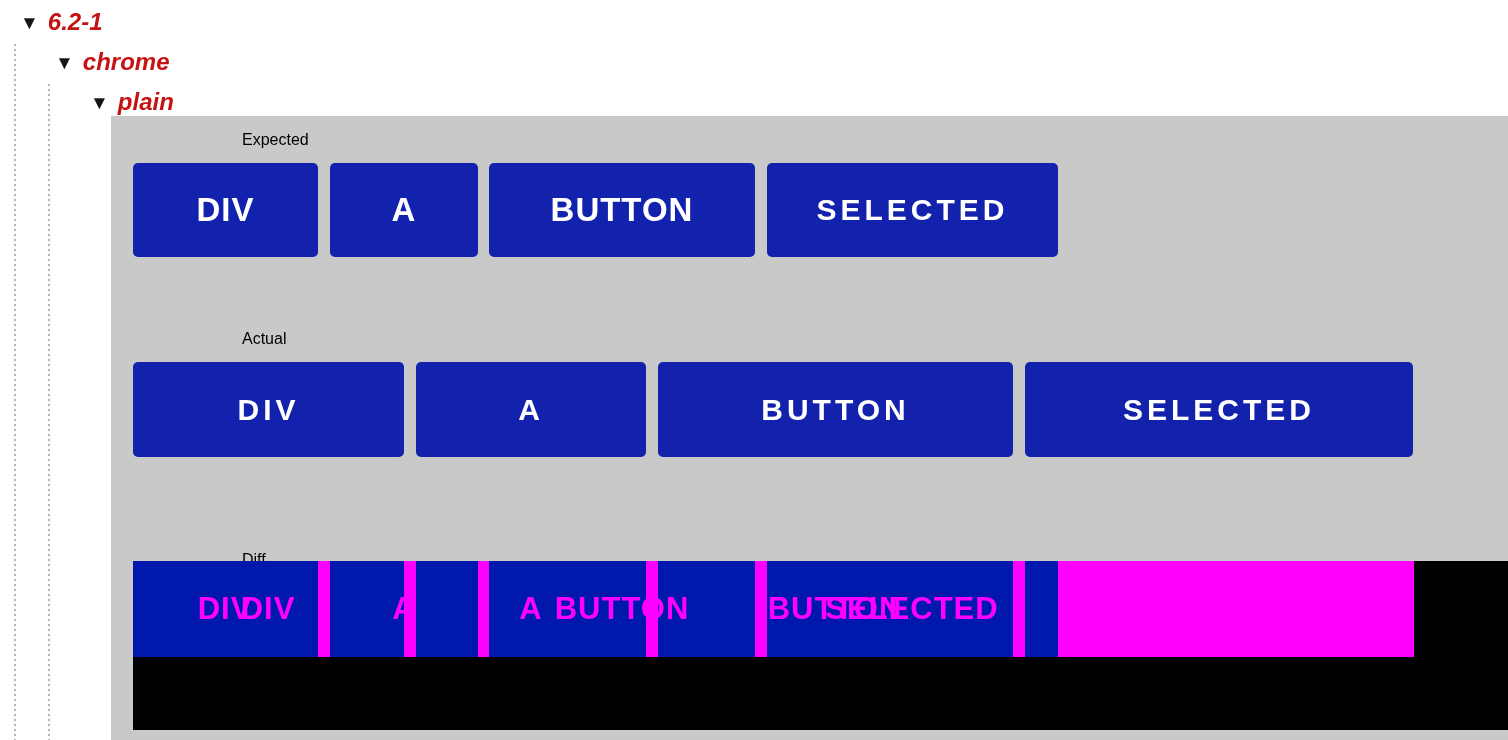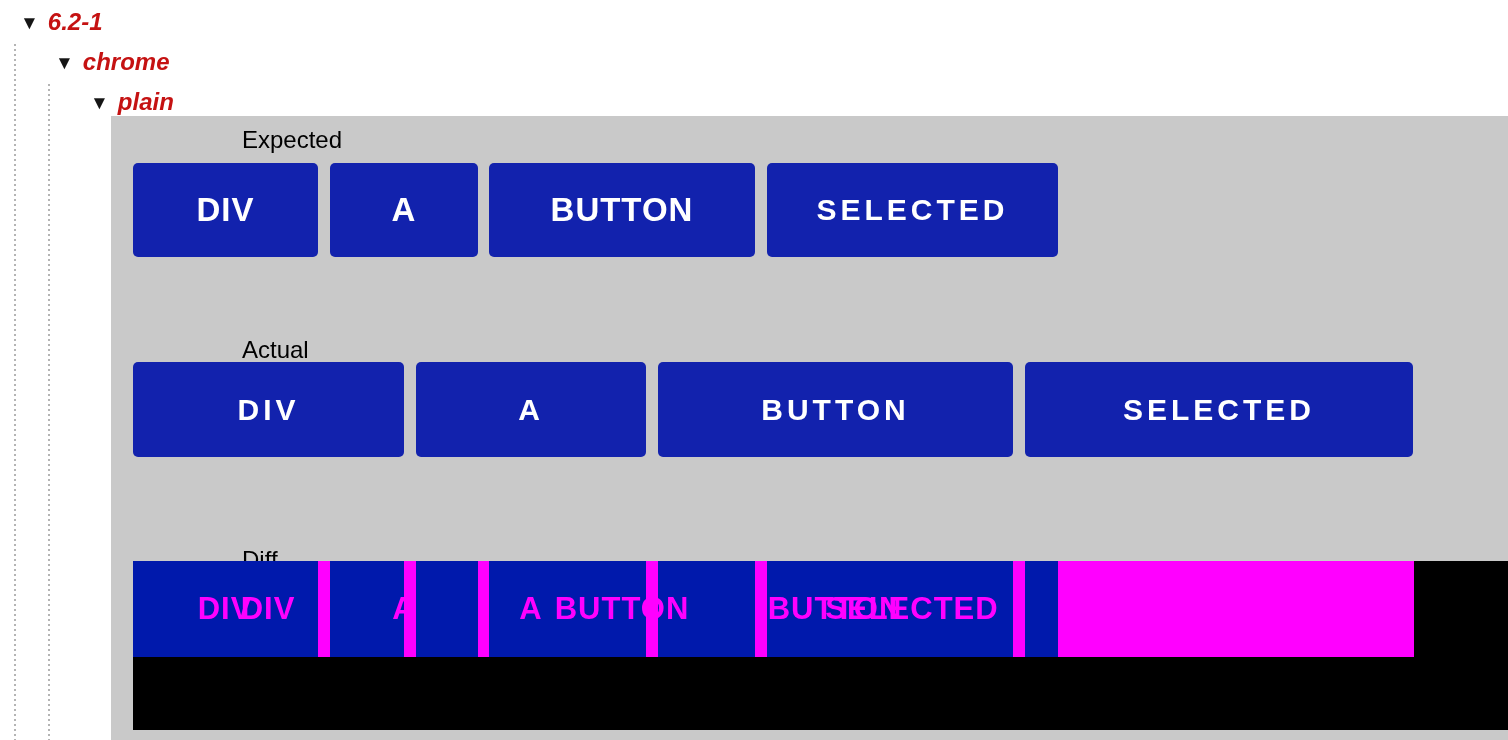--- a/index.html
+++ b/index.html
@@ -10,21 +10,21 @@
            background:repeating-linear-gradient(to bottom,#b4b4b4 0 2px,transparent 2px 5px); }
   .guide-1 { left:14px; top:44px; height:696px; }
   .guide-2 { left:48px; top:84px; height:656px; }
   .tree-node { position:absolute; display:flex; align-items:center; gap:9px; cursor:pointer; white-space:nowrap; }
   .tri { color:var(--expander-black,#151515); font-size:19px; line-height:1; }
   .tree-label { color:var(--tree-label-red,#c51212); font-weight:bold; font-size:24px;font-style:italic; }
 
   
   .panel { position:absolute; left:111px; top:116px; width:1397px; height:624px;
            background:var(--panel-bg,#c9c9c9); }
-  .section-label { position:absolute; left:131px; font-size:24px; color:#000; line-height:28px; }
+  .section-label { position:absolute; left:131px; font-size:16px; color:#000; line-height:28px; }
 
   
   .shot-row { position:absolute; left:0; width:1508px; }
   .shot-btn { position:absolute; top:0; height:100%;
               background:var(--button-blue,#1222ad); border-radius:5px;
               display:flex; align-items:center; justify-content:center;
               color:#fff; font-weight:bold; }
   .sp-normal { font-size:33px; letter-spacing:1px; }
   .sp-wide   { font-size:30px; letter-spacing:4px; }
 
@@ -55,21 +55,21 @@
       <div class="tree-node" style="left: 90px; top: 88px;">
         <div class="tri">▼</div>
         <div class="tree-label">plain</div>
       </div>
     </div>
 
   <div class="panel">
 
     <div class="section-label" style="top:10px">Expected</div>
 
-    <div class="section-label" style="top:220px">Actual</div>
+    <div class="section-label" style="top:209px">Actual</div>
 
     <div class="section-label" style="top:430px">Diff</div>
   </div>
 
   <div class="shot-row" id="expected-row" style="top: 163px; height: 94px;">
       <div class="shot-btn sp-normal" style="left: 133px; width: 185px;">DIV</div>
       <div class="shot-btn sp-normal" style="left: 330px; width: 148px;">A</div>
       <div class="shot-btn sp-normal" style="left: 489px; width: 266px;">BUTTON</div>
       <div class="shot-btn sp-wide" style="left: 767px; width: 291px;">SELECTED</div>
     </div>

